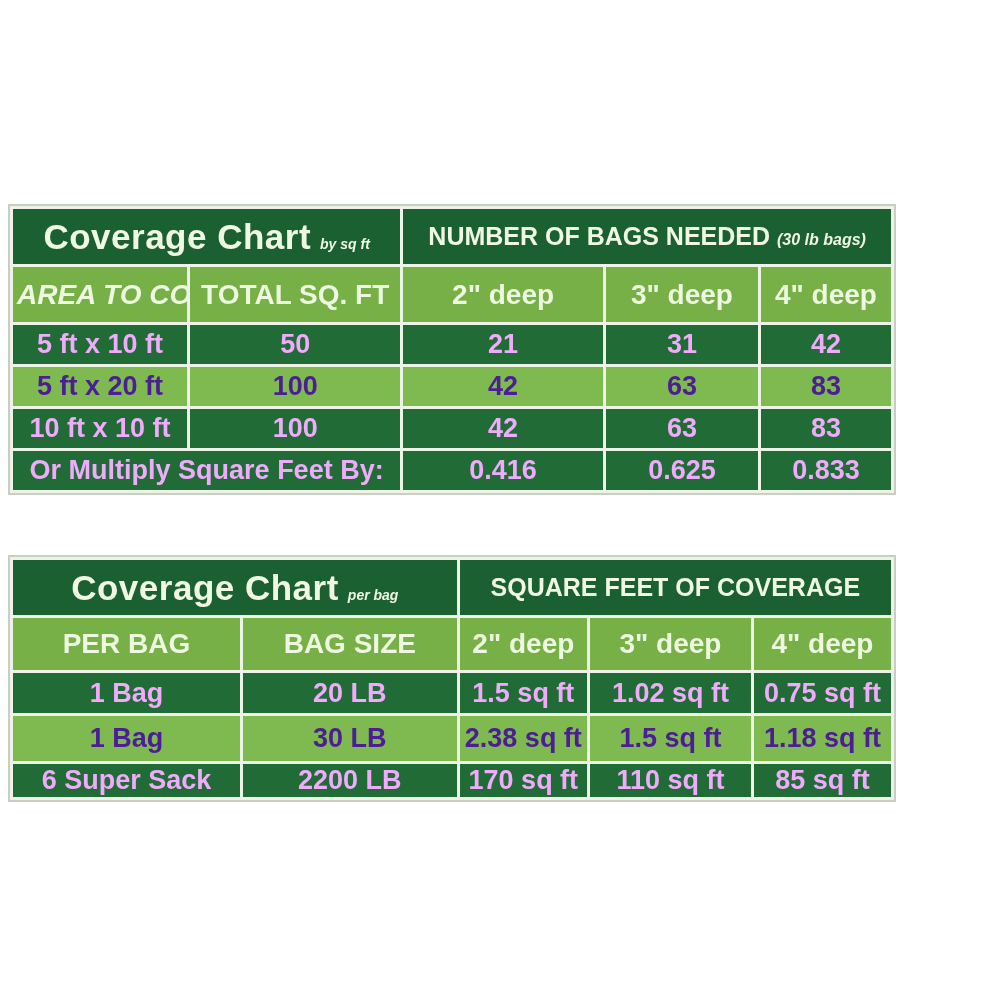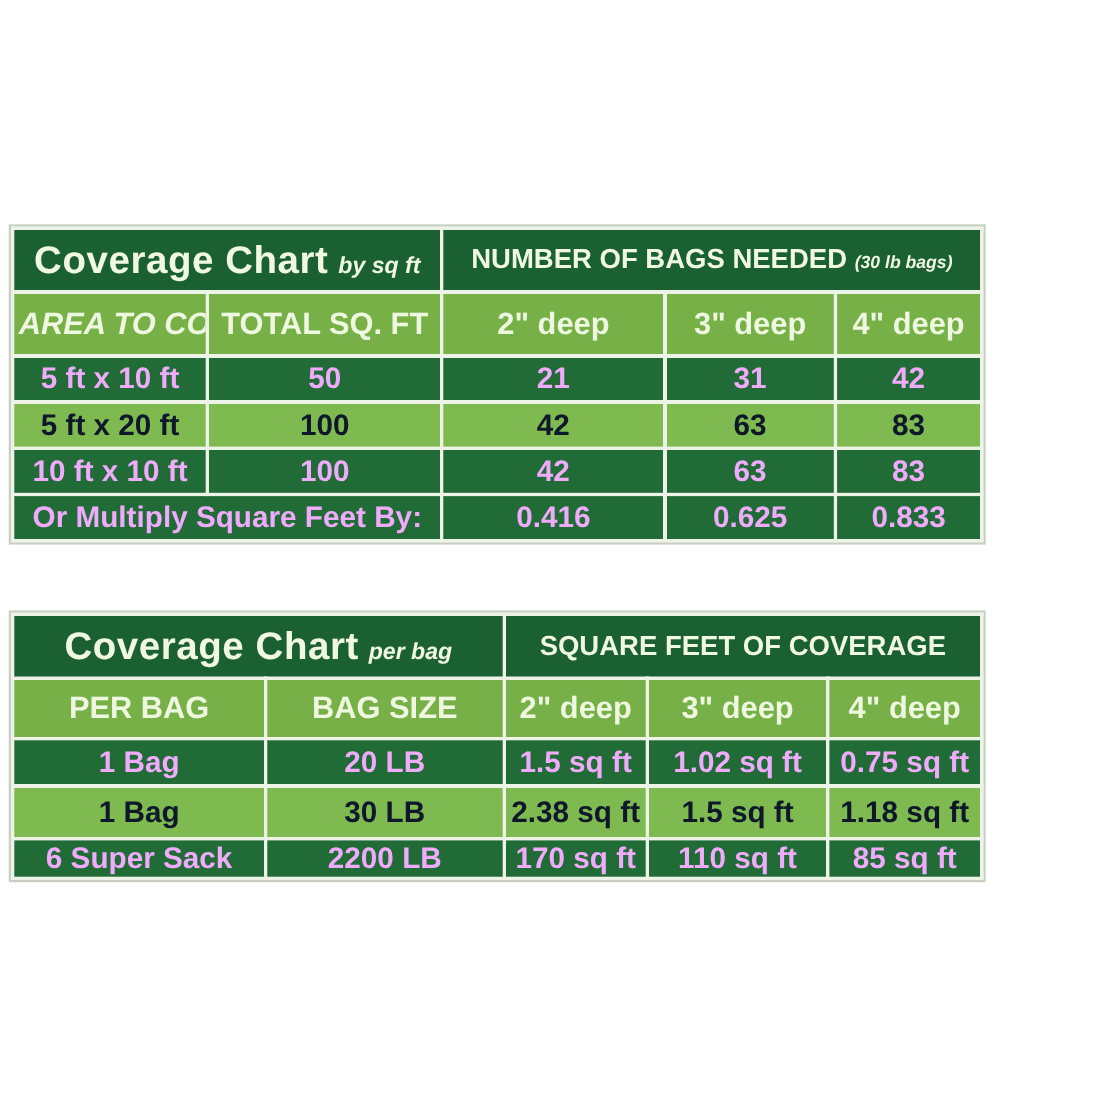--- a/index.html
+++ b/index.html
@@ -38,25 +38,25 @@
     vertical-align: middle;
     font-weight: bold;
     padding: 0 4px;
     overflow: hidden;
     white-space: nowrap;
   }
   
   .title-row td { background: #1a6031; color: #f0f8e4; }
   .hdr-row td   { background: #76b047; color: #eef7df; }
   .dark-row td  { background: #206b36; color: #f0abfc; }
-  .light-row td { background: #7eba50; color: #0f172a; }
+  .light-row td { background: #7eba50; color: #4c1d95; }
 
   
   .title-main { font-size: 35px; letter-spacing: 0.5px; }
-  .title-sub  { font-size: 21px; font-style: italic; margin-left: 9px; }
+  .title-sub  { font-size: 14px; font-style: italic; margin-left: 9px; }
   .rt-hdr     { font-size: 25px; }
   .rt-hdr-sub { font-size: 16px; font-style: italic; margin-left: 7px; }
   .hdr-row td { font-size: 28px; }
   .data-cell, .footer-cell { font-size: 27px; }
   #t1 .hdr-row td:first-child { font-style: italic; }
 
   
   #t1 .title-row { height: 58px; }
   #t1 .hdr-row   { height: 58px; }
   #t1 .data-row  { height: 42px; }

